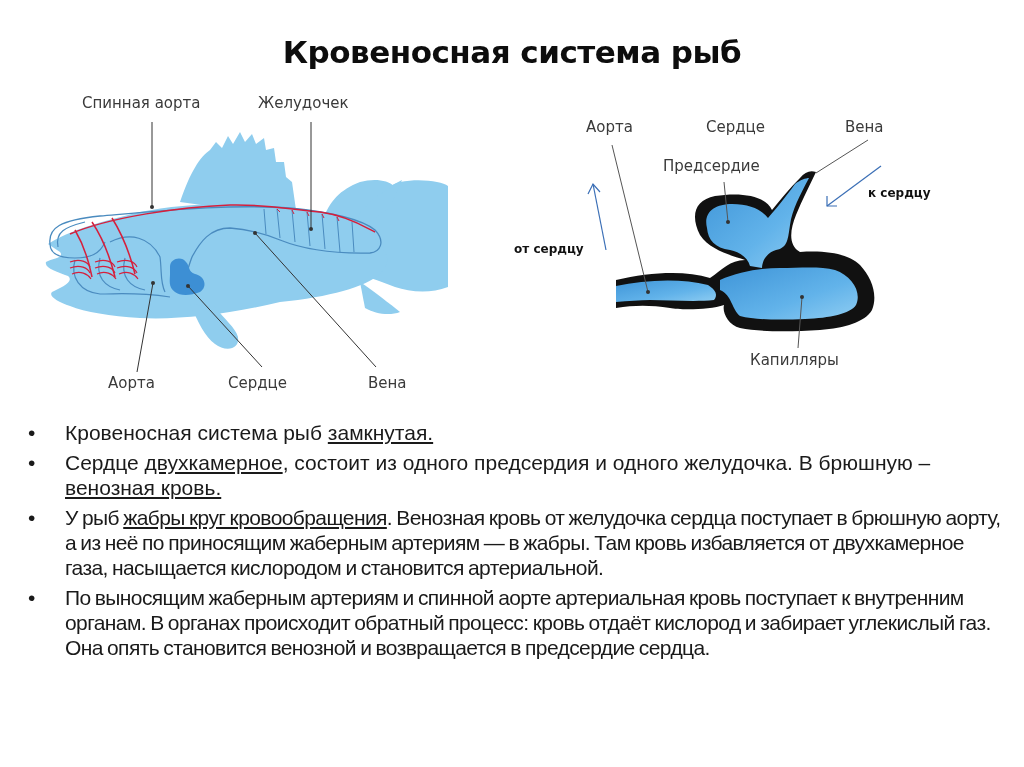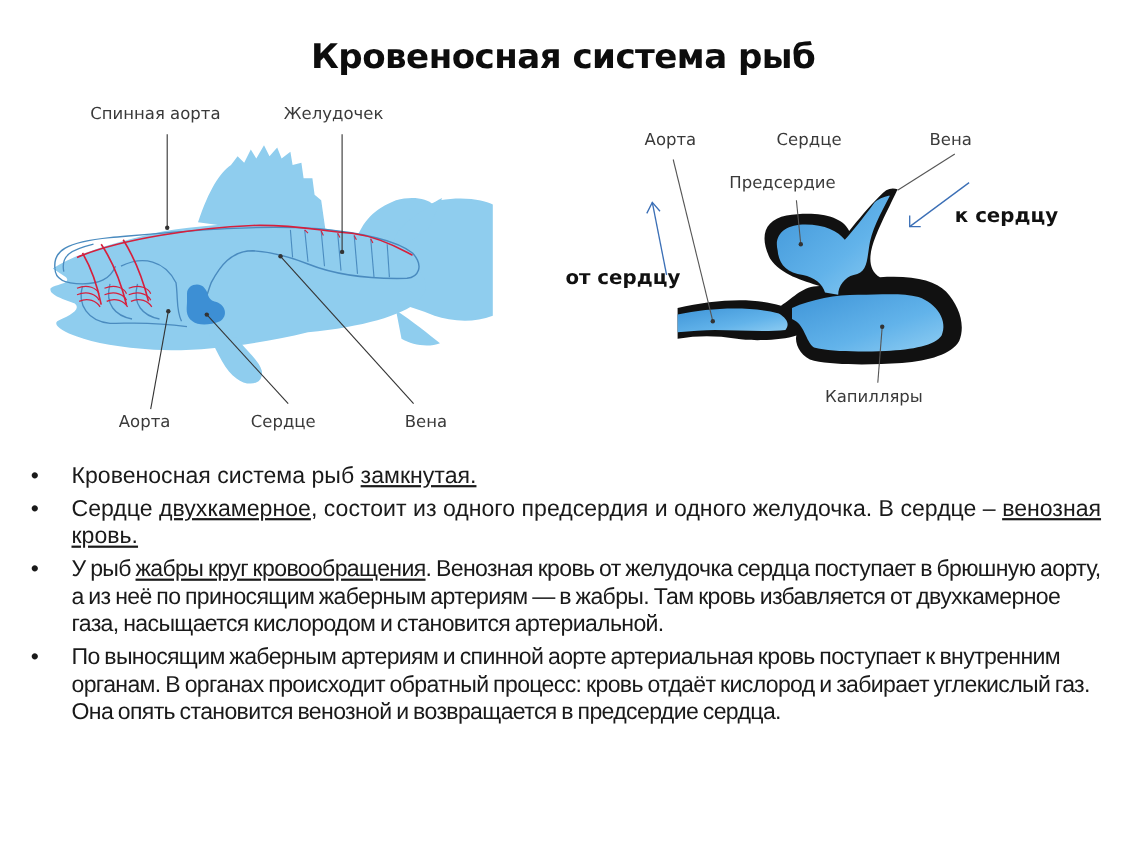--- a/index.html
+++ b/index.html
@@ -4,21 +4,21 @@
 <style>
   html, body { margin:0; padding:0; }
   body { width:1024px; height:767px; background:#ffffff; position:relative; overflow:hidden;
          font-family:"Liberation Sans", sans-serif; color:#111; }
   .title { position:absolute; left:0; width:1024px; top:34px; text-align:center;
            font-family:"DejaVu Sans", sans-serif; font-weight:bold; font-size:31px; letter-spacing:-0.5px; color:#0d0d0d; }
   .figure { position:absolute; }
   #fish-fig { left:30px; top:82px; width:420px; height:330px; }
   #heart-fig { left:500px; top:100px; width:480px; height:300px; }
   .lbl { position:absolute; font-family:"DejaVu Sans", sans-serif; font-size:15px; color:#3a3a3a; white-space:nowrap; }
-  .bold-lbl { position:absolute; font-family:"DejaVu Sans", sans-serif; font-weight:bold; font-size:18px; color:#111; white-space:nowrap; }
+  .bold-lbl { position:absolute; font-family:"DejaVu Sans", sans-serif; font-weight:bold; font-size:12px; color:#111; white-space:nowrap; }
   .bullets { position:absolute; left:28px; top:420px; width:980px; margin:0; padding:0; list-style:none; }
   .bullets li { position:relative; padding-left:37px; font-size:21px; line-height:25px; margin-bottom:5px; color:#1a1a1a;
                 font-family:"Liberation Sans", sans-serif; }
   .bullets li.narrow { font-family:"Liberation Sans", sans-serif; letter-spacing:-0.6px; word-spacing:-1px; }
   .bullets li .dot { position:absolute; left:0; top:0; }
   .u { text-decoration:underline; }
 </style>
 </head>
 <body>
 
@@ -152,21 +152,21 @@
   <div class="bold-lbl" style="left:368px;top:86px;">к  сердцу</div>
 </div>
 
 <ul class="bullets">
   <li>
     <span class="dot">•</span>
     <span>Кровеносная система рыб </span><span class="u">замкнутая. </span>
   </li>
   <li>
     <span class="dot">•</span>
-    <span>Сердце </span><span class="u">двухкамерное</span><span>, состоит из одного предсердия и одного желудочка. В сердце – </span><span class="u">венозная кровь.</span>
+    <span>Сердце </span><span class="u">двухкамерное</span><span>, состоит из одного предсердия и одного желудочка. В брюшную – </span><span class="u">венозная кровь.</span>
   </li>
   <li class="narrow">
     <span class="dot">•</span>
     <span>У рыб </span><span class="u">жабры круг кровообращения</span><span>.  Венозная кровь от желудочка сердца поступает в брюшную аорту, а из неё по приносящим жаберным артериям — в жабры. Там кровь избавляется от двухкамерное газа, насыщается кислородом и становится артериальной.</span>
   </li>
   <li class="narrow">
     <span class="dot">•</span>
     <span>По выносящим жаберным артериям и спинной аорте артериальная кровь поступает к внутренним органам. В органах происходит обратный процесс: кровь отдаёт кислород и забирает углекислый газ. Она опять становится венозной и возвращается в предсердие сердца.</span>
   </li>
 </ul>

